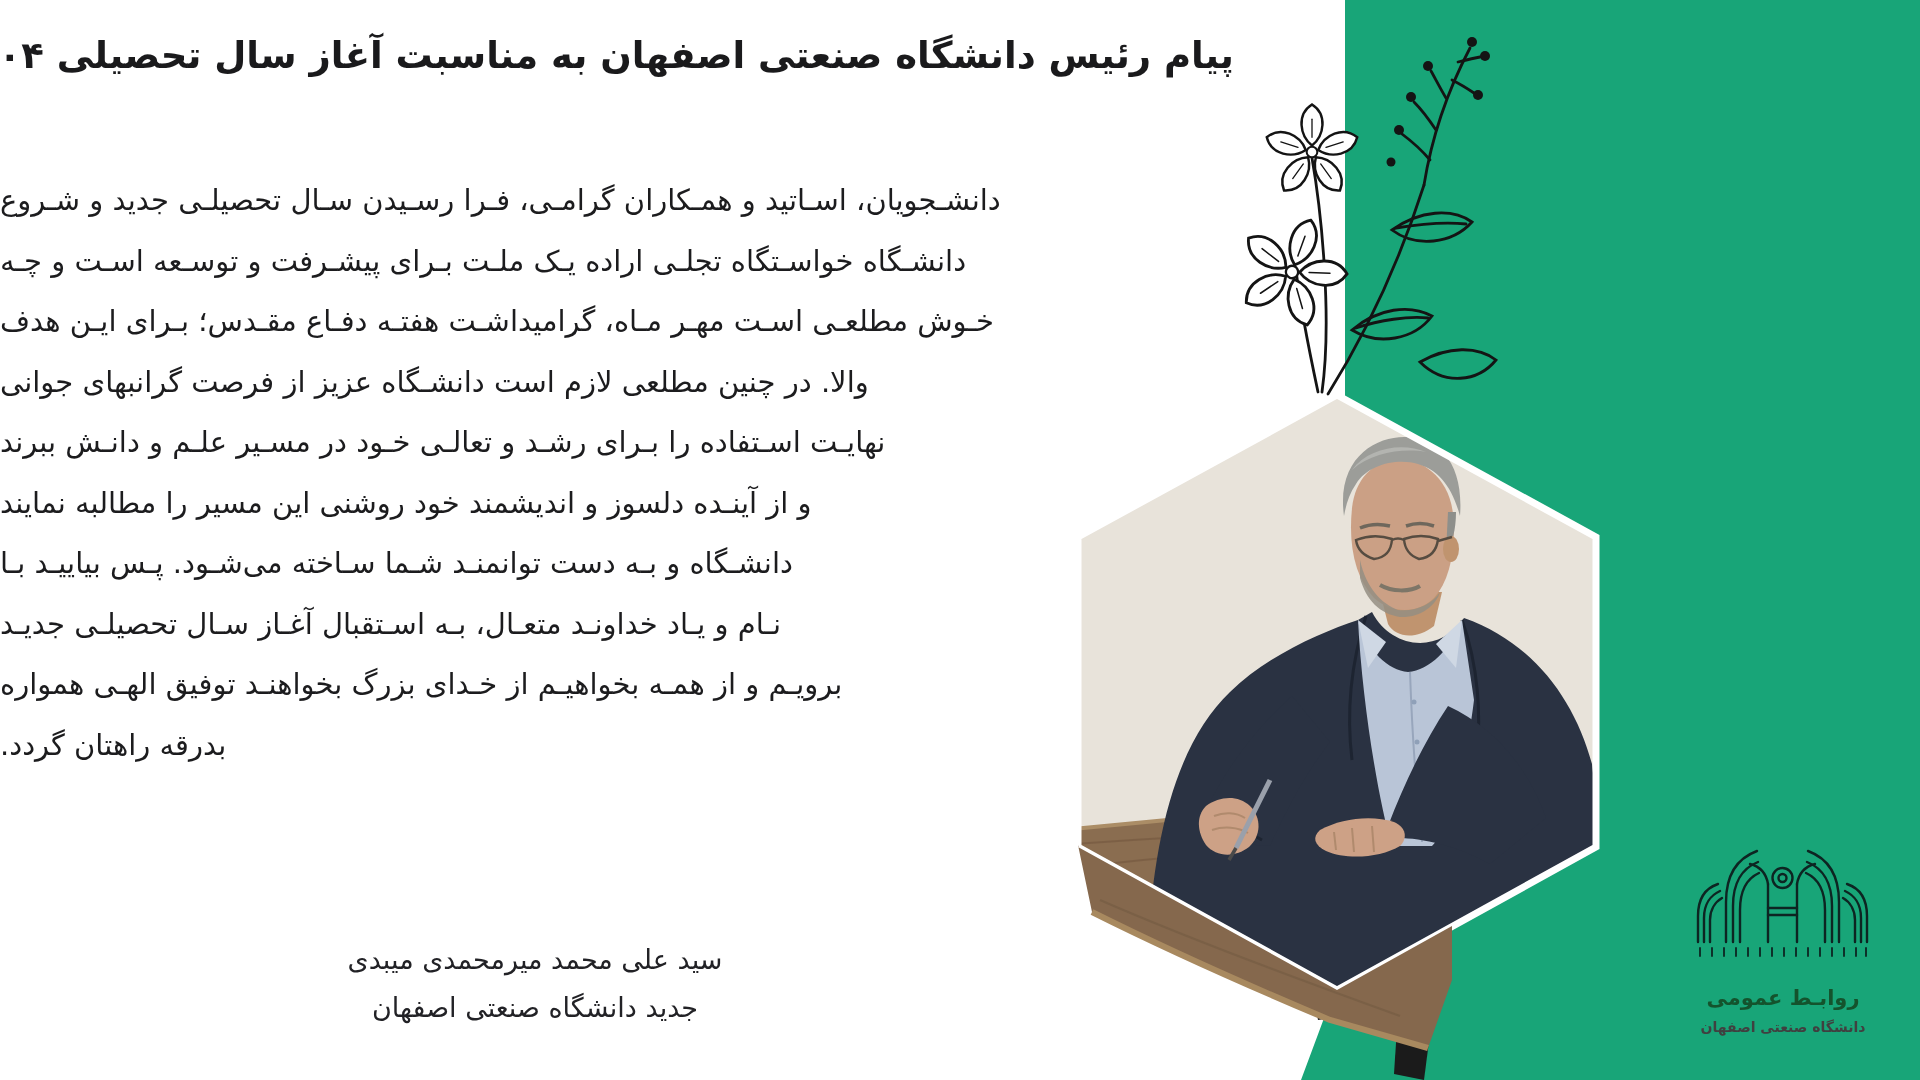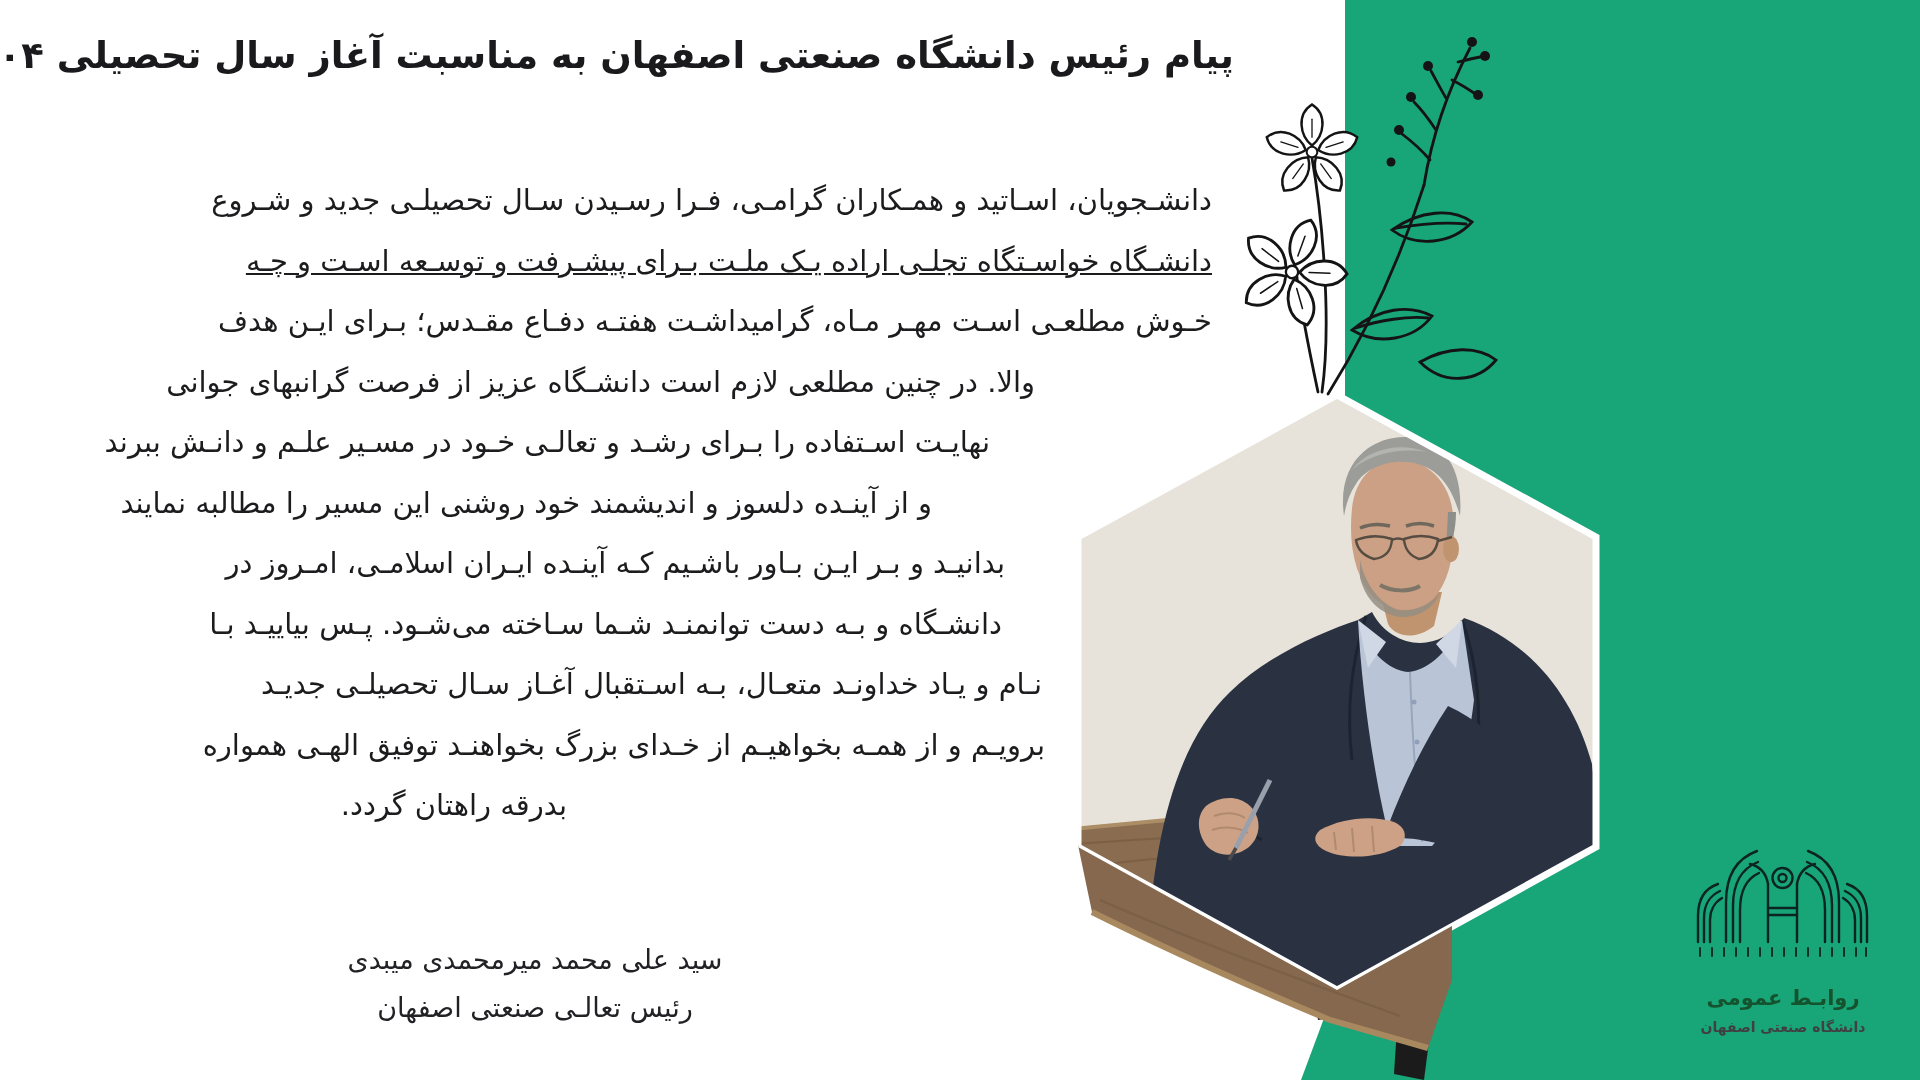--- a/index.html
+++ b/index.html
@@ -2,22 +2,22 @@
 <html lang="fa"><head>
 <meta charset="utf-8">
 <style>
   html,body{margin:0;padding:0;background:#ffffff;}
   .page{position:relative;width:1920px;height:1080px;background:#ffffff;overflow:hidden;
         font-family:"DejaVu Sans",sans-serif;color:#1c1c1e;}
   svg.scene{position:absolute;left:0;top:0;width:1920px;height:1080px;}
   .title{position:absolute;top:34px;right:686px;direction:rtl;white-space:nowrap;
          font-size:37px;font-weight:bold;color:#1a1a1c;}
   .body-text{position:absolute;top:170px;left:0;right:0;direction:rtl;}
-  .bl{height:60.5px;line-height:60.5px;font-size:29px;white-space:nowrap;text-align:right;color:#1c1c1e;}
-  .l1{padding-right:708px;} .l2{padding-right:708px;} .l3{padding-right:708px;text-decoration:underline;} .l4{padding-right:708px;}
+  .bl{height:60.5px;line-height:60.5px;font-size:29px;white-space:nowrap;text-align:left;color:#1c1c1e;}
+  .l1{padding-right:708px;} .l2{padding-right:708px;} .l3{padding-right:708px;} .l4{padding-right:708px;}
   .l5{padding-right:885px;} .l6{padding-right:930px;} .l7{padding-right:988px;} .l8{padding-right:915px;}
   .l9{padding-right:918px;} .l10{padding-right:878px;} .l11{padding-right:875px;} .l12{padding-right:1353px;}
   .sig{position:absolute;top:936px;left:535px;transform:translateX(-50%);
        text-align:center;direction:rtl;font-size:27px;line-height:48px;color:#222226;white-space:nowrap;}
   .pr-org{position:absolute;top:986px;left:1783px;transform:translateX(-50%);direction:rtl;
           font-size:21px;font-weight:bold;color:#14532d;white-space:nowrap;}
   .pr-uni{position:absolute;top:1019px;left:1783px;transform:translateX(-50%);direction:rtl;
           font-size:14px;font-weight:bold;color:#404040;white-space:nowrap;}
 </style>
 </head>
@@ -216,28 +216,27 @@
 
   <div class="title">پیام رئیس دانشگاه صنعتی اصفهان به مناسبت آغاز سال تحصیلی ۱۴۰۴-۱۴۰۳</div>
 
   <div class="body-text">
     <div class="bl l1">دانشـجویان، اسـاتید و همـکاران گرامـی، فـرا رسـیدن سـال تحصیلـی جدید و شـروع</div>
     <div class="bl l3">دانشـگاه خواسـتگاه تجلـی اراده یـک ملـت بـرای پیشـرفت و توسـعه اسـت و چـه</div>
     <div class="bl l4">خـوش مطلعـی اسـت مهـر مـاه، گرامیداشـت هفتـه دفـاع مقـدس؛ بـرای ایـن هدف</div>
     <div class="bl l5">والا. در چنین مطلعی لازم است دانشـگاه عزیز از فرصت گرانبهای جوانی</div>
     <div class="bl l6">نهایـت اسـتفاده را بـرای رشـد و تعالـی خـود در مسـیر علـم و دانـش ببرند</div>
     <div class="bl l7">و از آینـده دلسوز و اندیشمند خود روشنی این مسیر را مطالبه نمایند</div>
-    <div class="bl l8">بدانیـد و بـر ایـن بـاور باشـیم کـه آینـده ایـران اسلامـی، امـروز در</div>
     <div class="bl l9">دانشـگاه و بـه دست توانمنـد شـما سـاخته می‌شـود. پـس بیاییـد بـا</div>
     <div class="bl l10">نـام و یـاد خداونـد متعـال، بـه اسـتقبال آغـاز سـال تحصیلـی جدیـد</div>
     <div class="bl l11">برویـم و از همـه بخواهیـم از خـدای بزرگ بخواهنـد توفیق الهـی همواره</div>
     <div class="bl l12">بدرقه راهتان گردد.</div>
   </div>
 
   <div class="sig">
     <div>سید علی محمد میرمحمدی میبدی</div>
-    <div>رئیس تعالـی صنعتی اصفهان</div>
+    <div>جدید دانشگاه صنعتی اصفهان</div>
   </div>
 
   <div class="pr-org">روابـط عمومی</div>
   <div class="pr-uni">دانشگاه صنعتی اصفهان</div>
 
 </div>
 
 </body></html>

